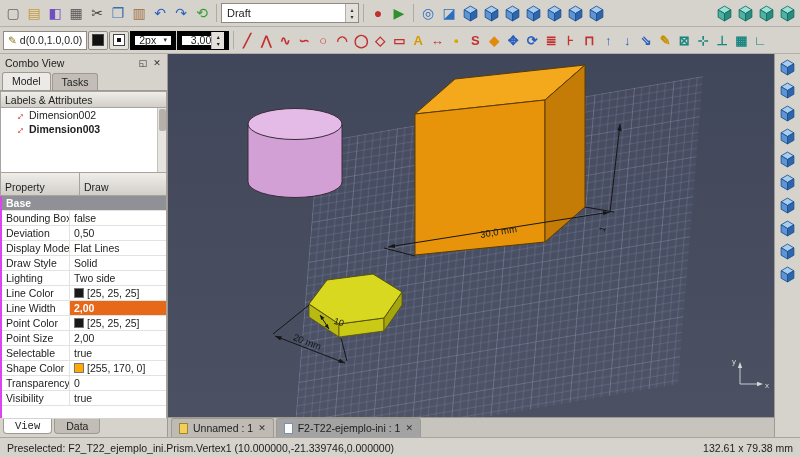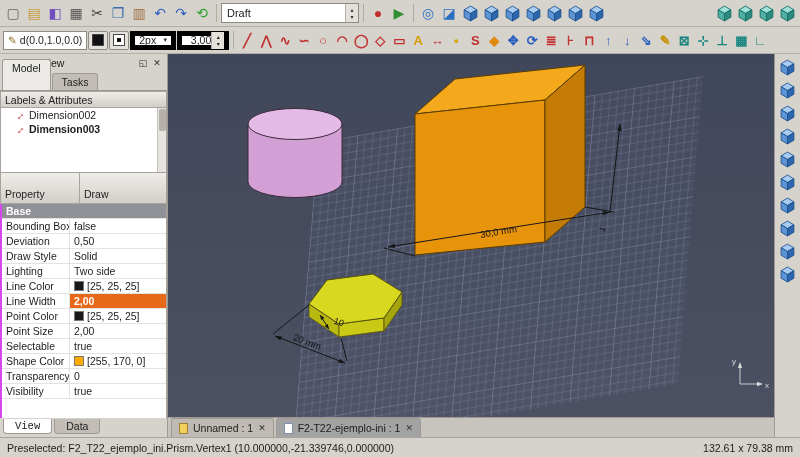--- a/index.html
+++ b/index.html
@@ -42,33 +42,33 @@
 
   
   .panel-h { height:18px; display:flex; align-items:center; padding:0 3px 0 5px; font-size:10.5px; color:#222; }
   .panel-h .ttl { flex:1; }
   .panel-h .hb { width:14px; height:14px; display:flex; align-items:center; justify-content:center;
                  font-size:9px; color:#333; }
   .ptabs { display:flex; align-items:flex-end; height:19px; padding:0 0 0 2px; gap:1px;
            border-bottom:1px solid #9e9a93; }
   .ptab { padding:2px 9px 2px 9px; background:#c2beb7; border:1px solid #9e9a93; border-bottom:none;
           border-radius:3px 3px 0 0; font-size:10.5px; height:17px; }
-  .ptab.active { background:#eceae6; height:31px; }
+  .ptab.active { background:#eceae6; height:18px; }
   .colhead { background:linear-gradient(#efede9,#d2cfc9); border:1px solid #a8a49d; font-size:10.5px;
              padding:1px 4px; height:17px; display:flex; align-items:center; }
   .tree { background:#fff; height:64px; position:relative; border-left:1px solid #a8a49d;
           border-right:1px solid #a8a49d; overflow:hidden; }
   .titem { display:flex; align-items:center; gap:4px; padding:1px 2px 1px 13px; font-size:10.5px; height:14px; }
   .titem .dimico { color:#c23030; font-size:11px; display:inline-block; transform:rotate(-45deg); line-height:1; }
   .titem.sel .lbl { font-weight:bold; }
   .vsb { position:absolute; right:0; top:0; width:9px; height:100%; background:#e6e4e0; border-left:1px solid #c5c2bc; }
   .vsb .thumb { position:absolute; top:1px; left:1px; width:7px; height:22px; background:#b5b1aa; border-radius:2px; }
   .gridhead { display:flex; }
   .gridhead .cell { background:linear-gradient(#efede9,#d2cfc9); border:1px solid #a8a49d; font-size:10.5px;
-                    padding:15px 4px; height:31px; }
+                    padding:8px 4px; height:24px; }
   .gridhead .c1 { width:80px; }
   .gridhead .c2 { flex:1; border-left:none; }
   .pgrid { background:#fff; flex:1; border-left:2px solid #d946ef; border-right:1px solid #a8a49d; overflow:hidden; }
   .prow { display:flex; height:15px; border-bottom:1px solid #e4e2de; background:#fff; font-size:10.5px; }
   .prow .pname { width:68px; padding:1px 4px; border-right:1px solid #e4e2de; overflow:hidden; white-space:nowrap; }
   .prow .pval { flex:1; padding:1px 4px; overflow:hidden; white-space:nowrap; display:flex; align-items:center; gap:3px; }
   .prow.section { background:#8f9196; }
   .prow.section .pname { color:#fff; font-weight:bold; border-right:none; width:100%; }
   .pval.editing { background:#e8681a; color:#fff; font-weight:bold; padding-top:0; }
   .swatch { width:10px; height:10px; border:1px solid #777; display:inline-block; flex:0 0 10px; }
@@ -362,20 +362,24 @@
         </div>
         <div class="prow">
           <span class="pname">Bounding Box</span>
           <span class="pval">false</span>
         </div>
         <div class="prow">
           <span class="pname">Deviation</span>
           <span class="pval">0,50</span>
         </div>
         <div class="prow">
+          <span class="pname">Display Mode</span>
+          <span class="pval">Flat Lines</span>
+        </div>
+        <div class="prow">
           <span class="pname">Draw Style</span>
           <span class="pval">Solid</span>
         </div>
         <div class="prow">
           <span class="pname">Lighting</span>
           <span class="pval">Two side</span>
         </div>
         <div class="prow">
           <span class="pname">Line Color</span>
           <span class="pval">

